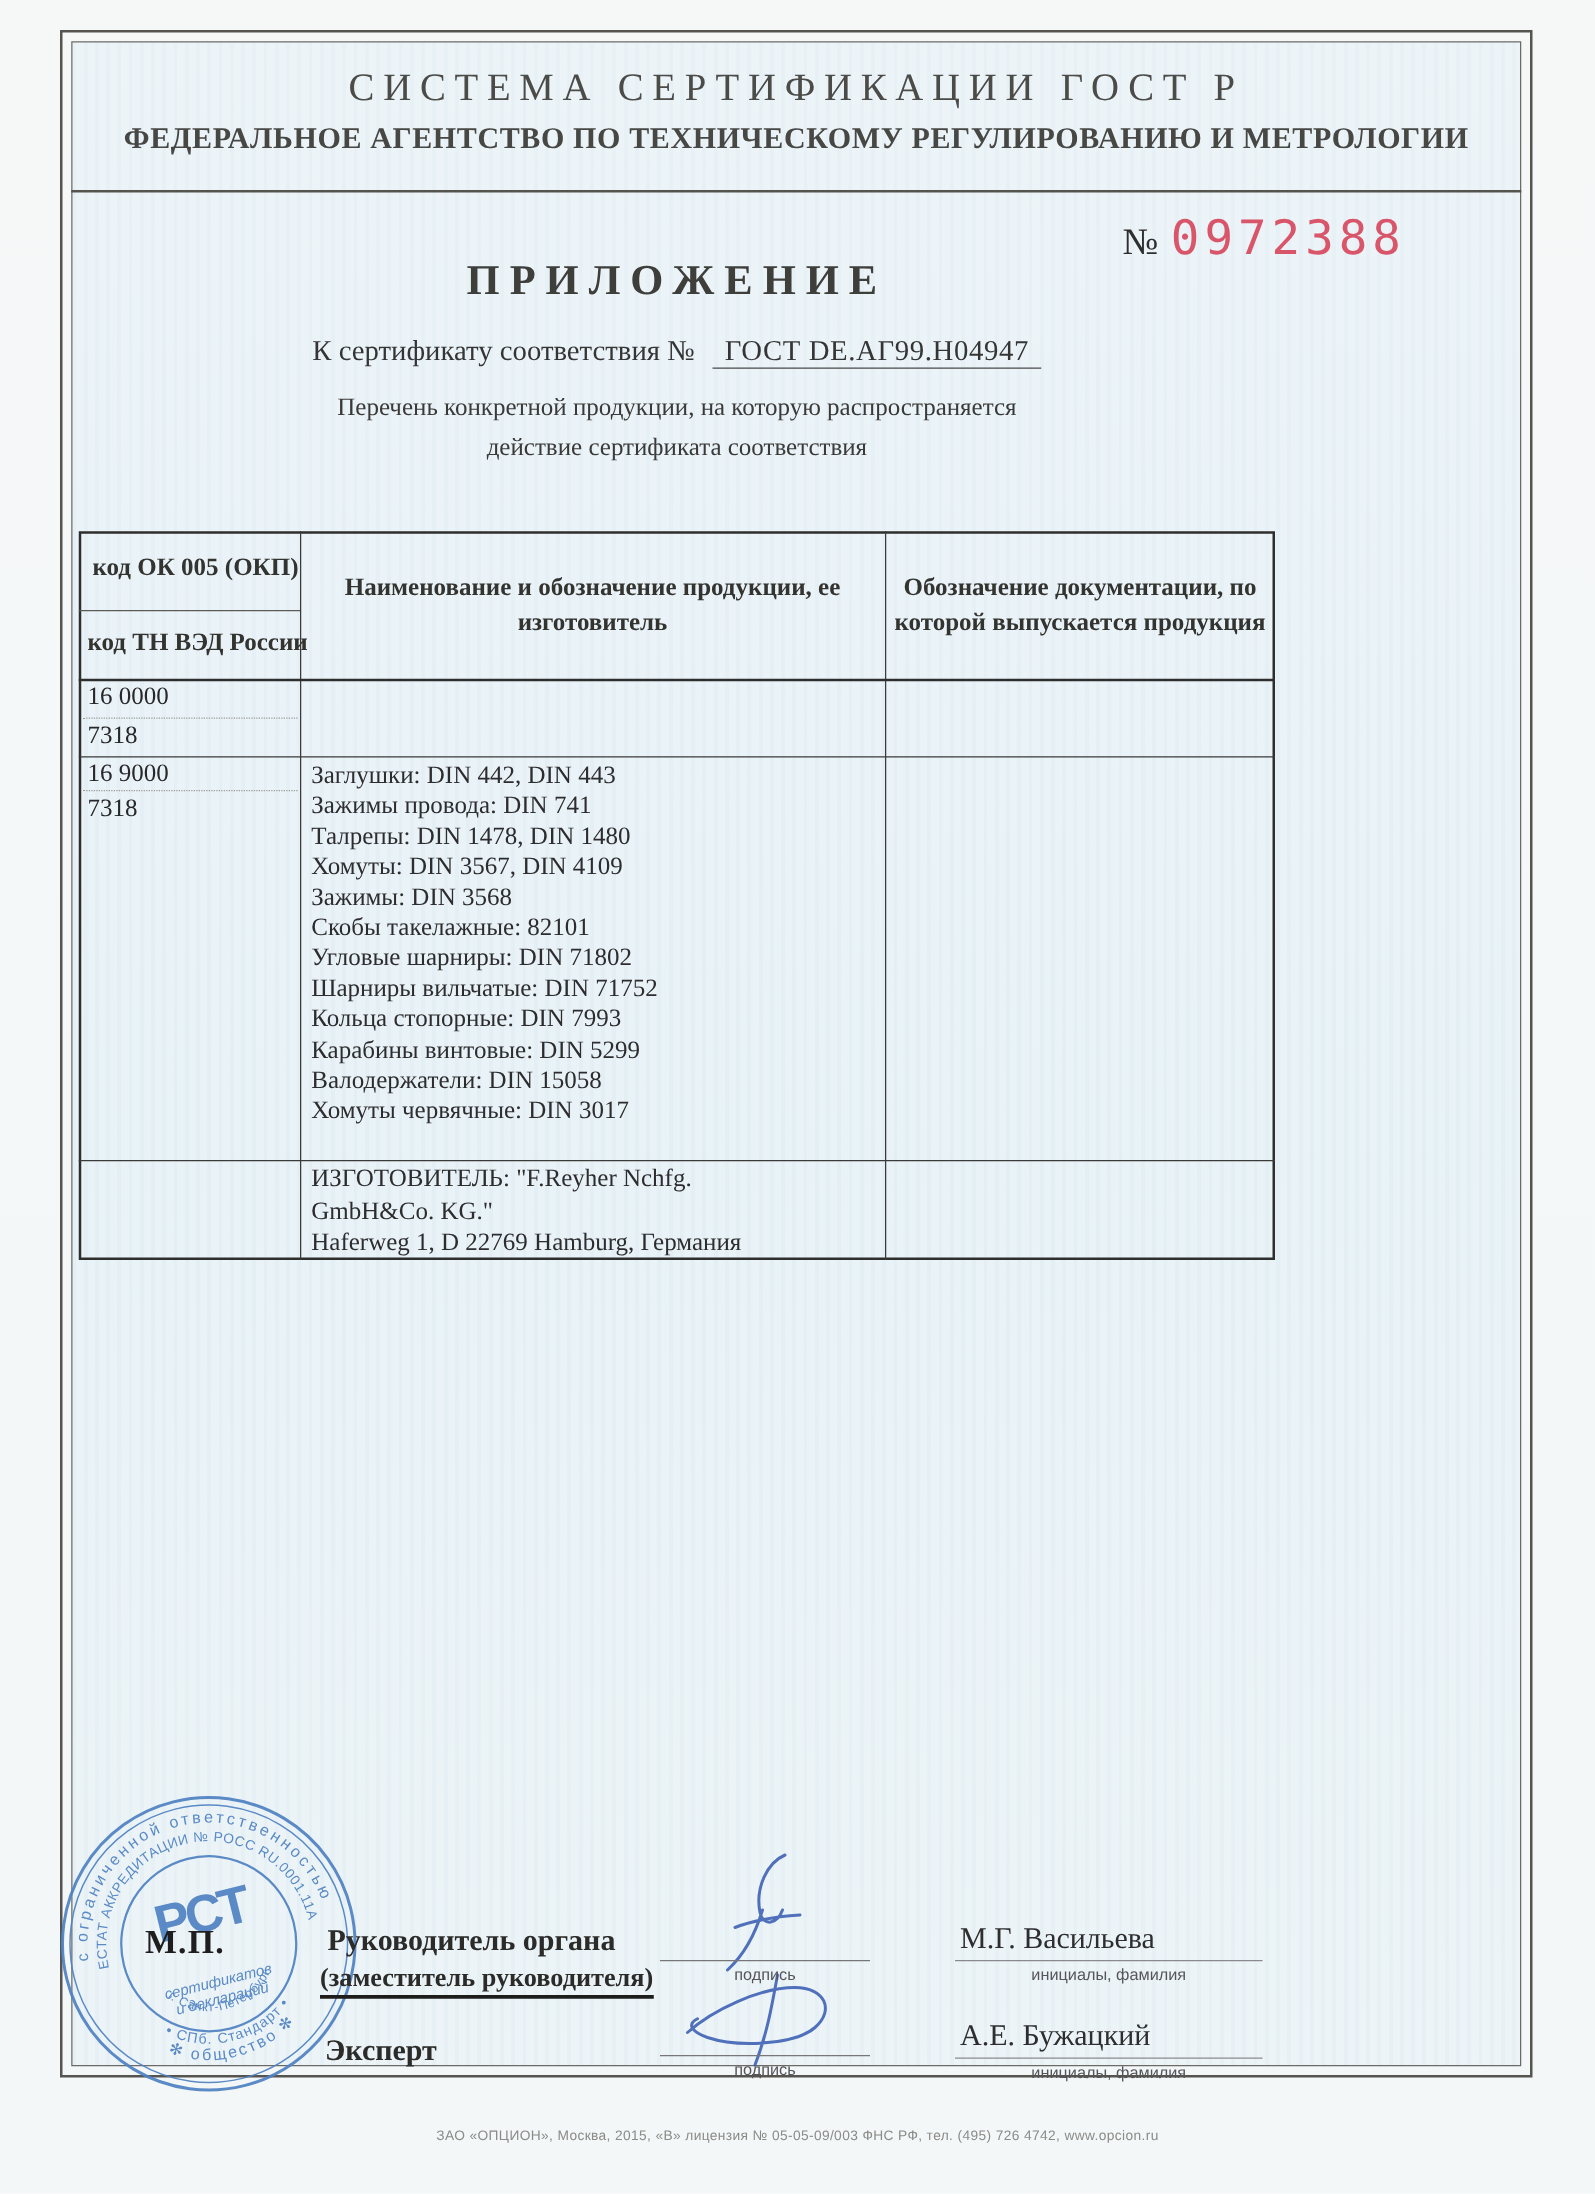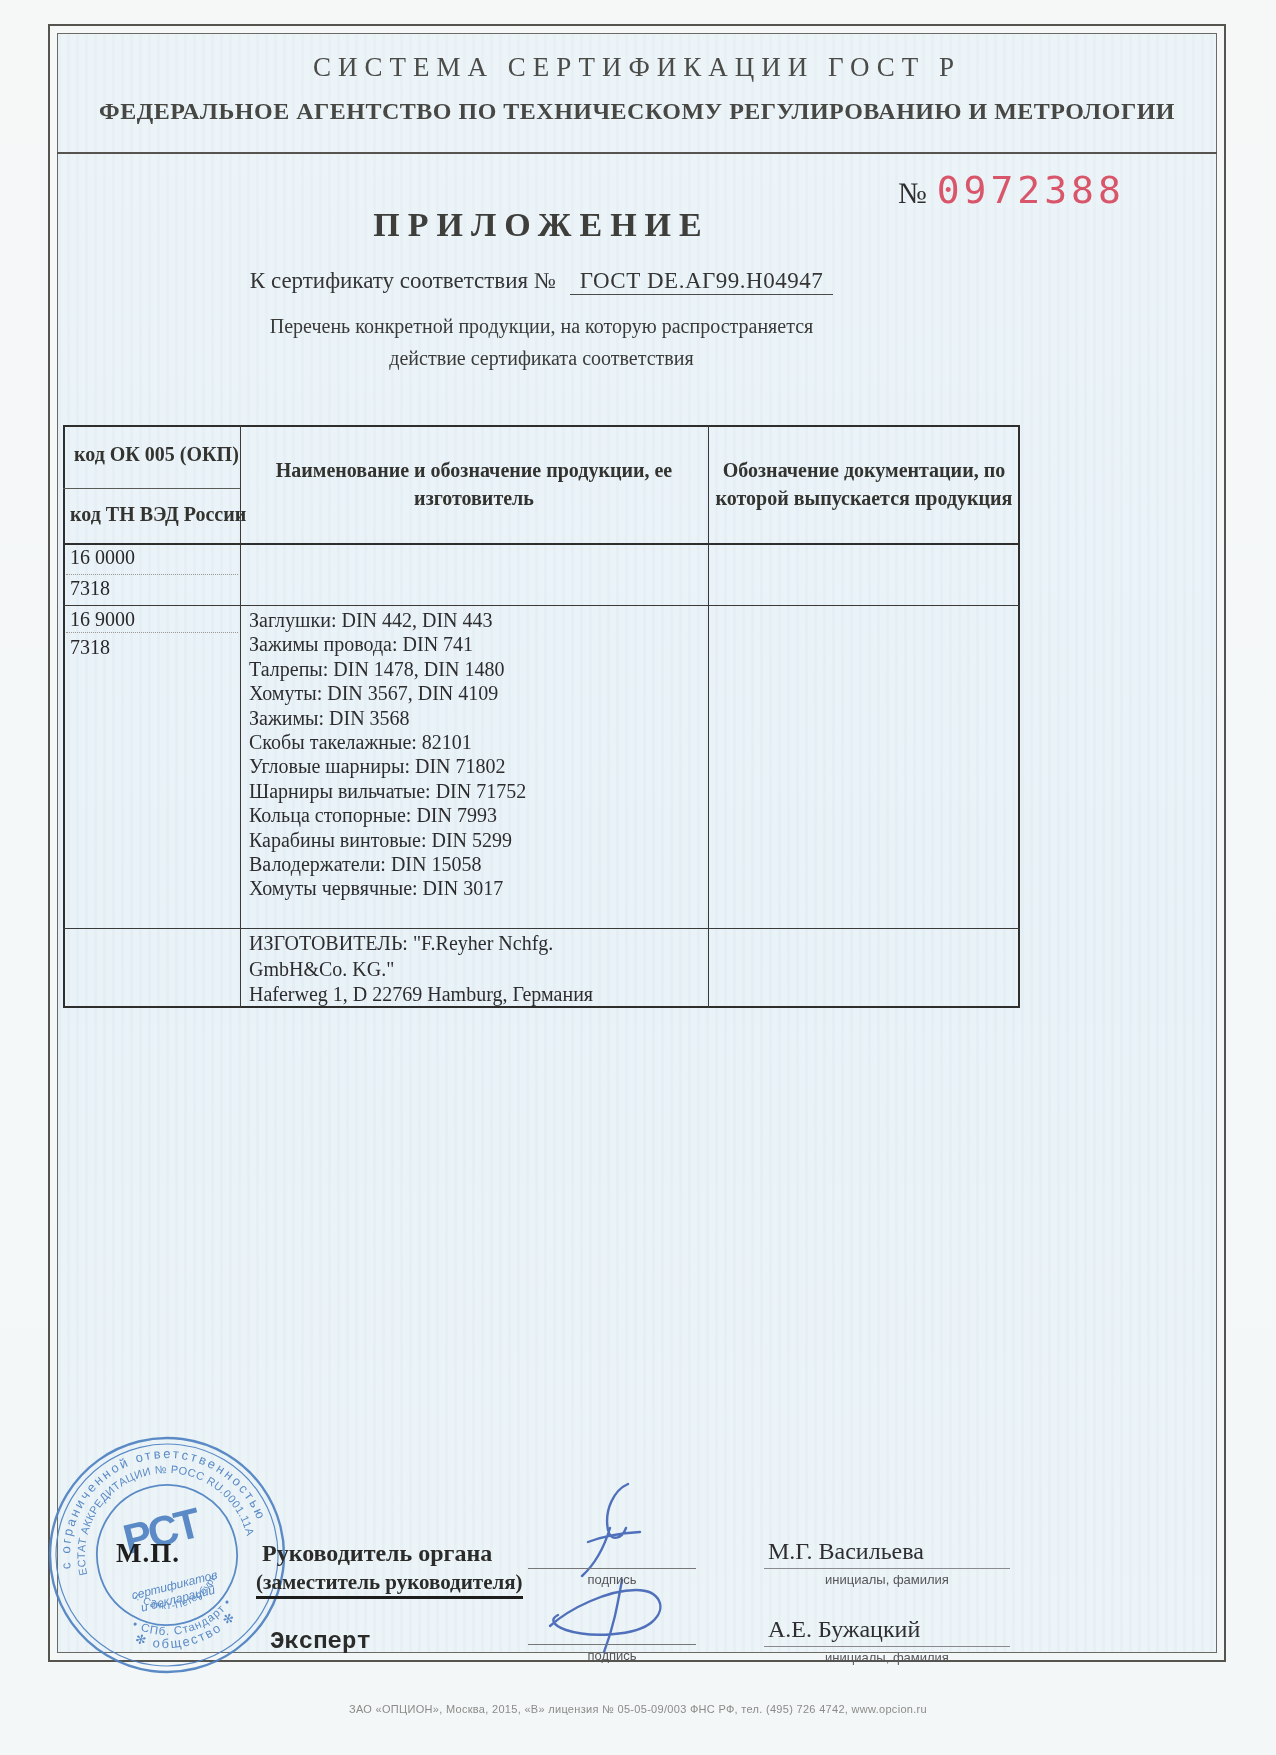--- a/index.html
+++ b/index.html
@@ -16,21 +16,21 @@
   .border-inner {
     position:absolute; left:57px; top:33px; width:1160px; height:1620px;
     border:1px solid #6b6a65;
     background:
       repeating-linear-gradient(90deg, rgba(190,215,228,.12) 0 3px, rgba(255,255,255,0) 3px 9px),
       linear-gradient(180deg,#ecf4f8 0%,#e9f2f7 55%,#ecf4f7 100%);
   }
   .abs { position:absolute; }
   .center { text-align:center; }
 
-  .hdr1 { left:60px; top:52px; width:1154px; font-size:27px; letter-spacing:7px;
+  .hdr1 { left:60px; top:52px; width:1154px; font-size:31px; letter-spacing:7px;
           font-weight:500; color:#4b4b48; }
   .hdr2 { left:60px; top:98px; width:1154px; font-size:24px; font-weight:700;
           letter-spacing:.5px; color:#474744; }
   .hdr-rule { left:57px; top:152px; width:1160px; height:0; border-top:2px solid #55544f; }
 
   .docnum { left:898px; top:168px; white-space:nowrap; }
   .docnum .pref { font-size:30px; color:#2f2f2f; margin-right:10px; }
   .docnum .val  { font-family:"DejaVu Sans Mono", monospace; font-size:38px;
                   letter-spacing:4px; color:#d9556a; font-weight:400; }
 
@@ -74,21 +74,21 @@
   .stampwrap { left:26px; top:1414px; width:282px; height:282px;
                transform:rotate(-14deg); opacity:.92; }
   .mp { left:116px; top:1538px; font-size:27px; font-weight:700; color:#1e1e1e;
         letter-spacing:1px; }
 
   
   .siglbl { font-size:24px; font-weight:700; color:#2b2b29; }
   .lbl-head { left:262px; top:1540px; }
   .lbl-dep  { left:256px; top:1570px; font-size:21px; border-bottom:3px solid #1d1d1b;
               padding-bottom:1px; }
-  .lbl-exp  { left:270px; top:1628px;font-family:Liberation Mono, monospace; }
+  .lbl-exp  { left:260px; top:1628px; }
   .sigline  { width:168px; border-top:1.5px solid #77777a; }
   .sigline1 { left:528px; top:1568px; }
   .sigline2 { left:528px; top:1644px; }
   .cap { font-size:13px; color:#55555a; font-family:"Liberation Sans", sans-serif; }
   .cap-pod1 { left:528px; top:1572px; width:168px; text-align:center; }
   .cap-pod2 { left:528px; top:1648px; width:168px; text-align:center; }
   .name { font-size:24px; color:#2e2e30; }
   .name1 { left:768px; top:1538px; }
   .name2 { left:768px; top:1616px; }
   .nameline { width:246px; border-top:1px solid #8a8a8e; }

